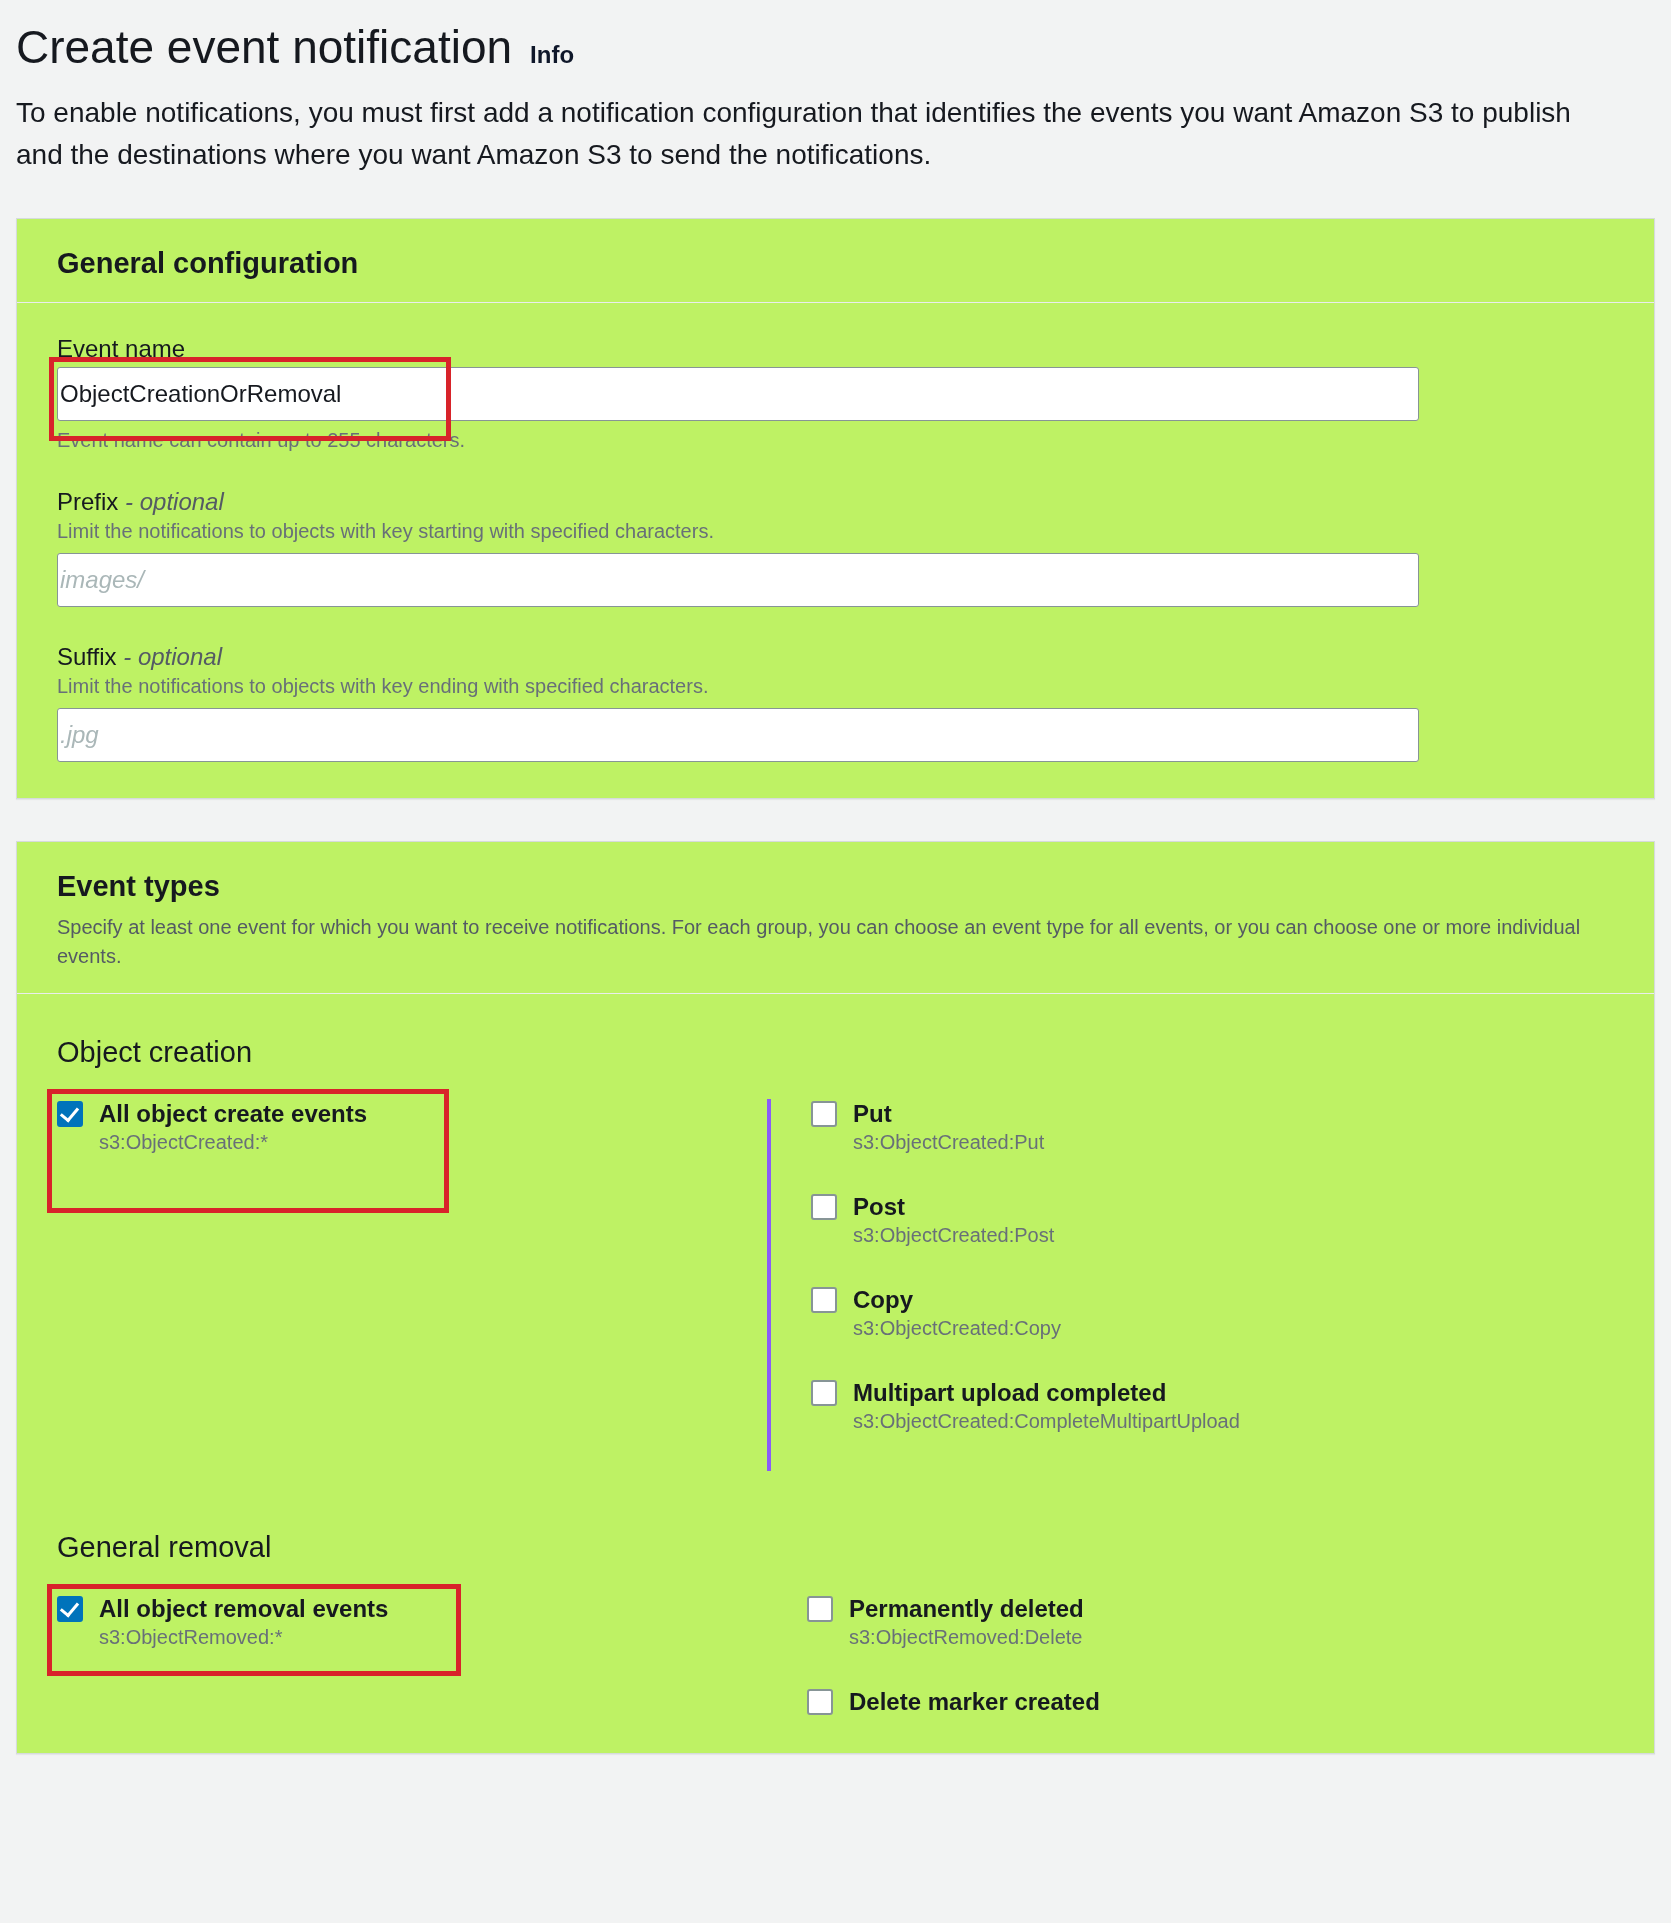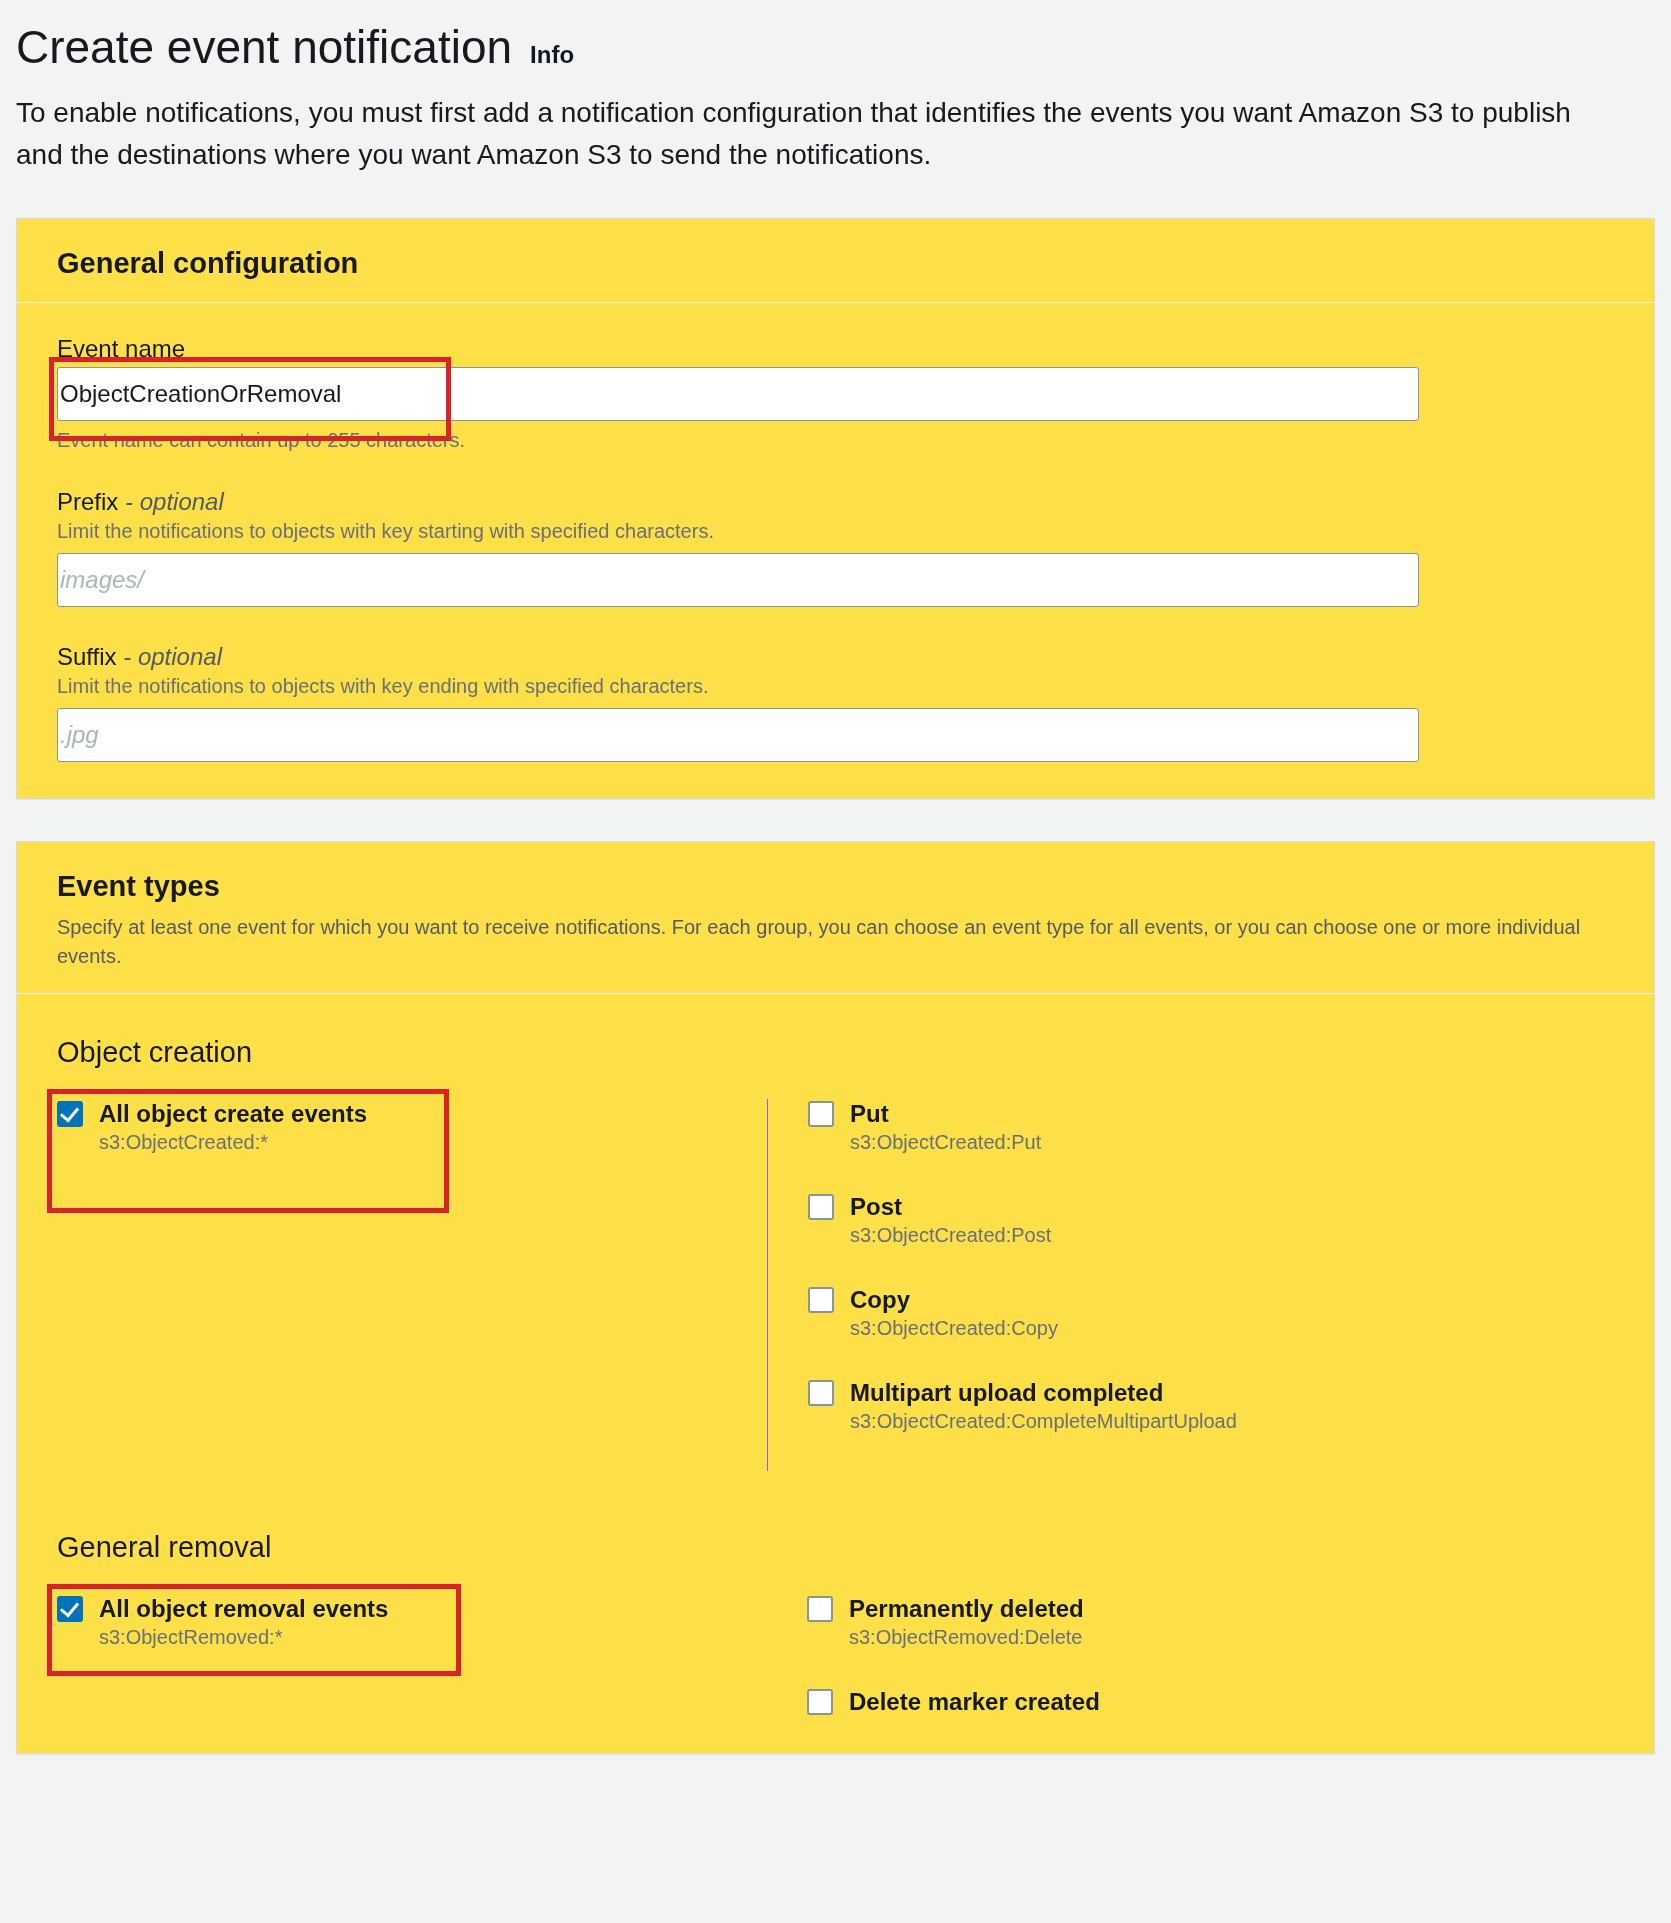--- a/index.html
+++ b/index.html
@@ -30,21 +30,21 @@
     cursor: pointer;
   }
   .page-desc {
     font-size: 28px;
     color: #16191f;
     line-height: 1.5;
     max-width: 1580px;
     margin-bottom: 42px;
   }
   .panel {
-    background: #fde047;
+    background: #bef264;
     border: 1px solid #d5dbdb;
     box-shadow: 0 1px 1px rgba(0,0,0,0.05);
     margin-bottom: 42px;
   }
   .panel-header {
     padding: 28px 40px 22px 40px;
     border-bottom: 1px solid #eaeded;
   }
   .panel-title {
     font-size: 29px;
@@ -130,21 +130,21 @@
     display: flex;
     gap: 40px;
     margin-bottom: 60px;
   }
   .left-col {
     width: 670px;
     padding-right: 20px;
   }
   .right-col {
     flex: 1;
-    border-left: 1px solid #8b5cf6;
+    border-left: 4px solid #8b5cf6;
     padding-left: 40px;
   }
   .two-col.no-divider .right-col { border-left: none; }
 
   .chk-row {
     display: flex;
     align-items: flex-start;
     gap: 16px;
     margin-bottom: 32px;
   }

